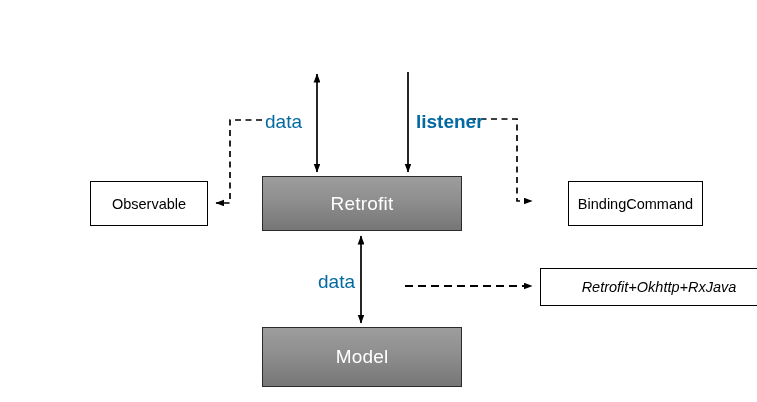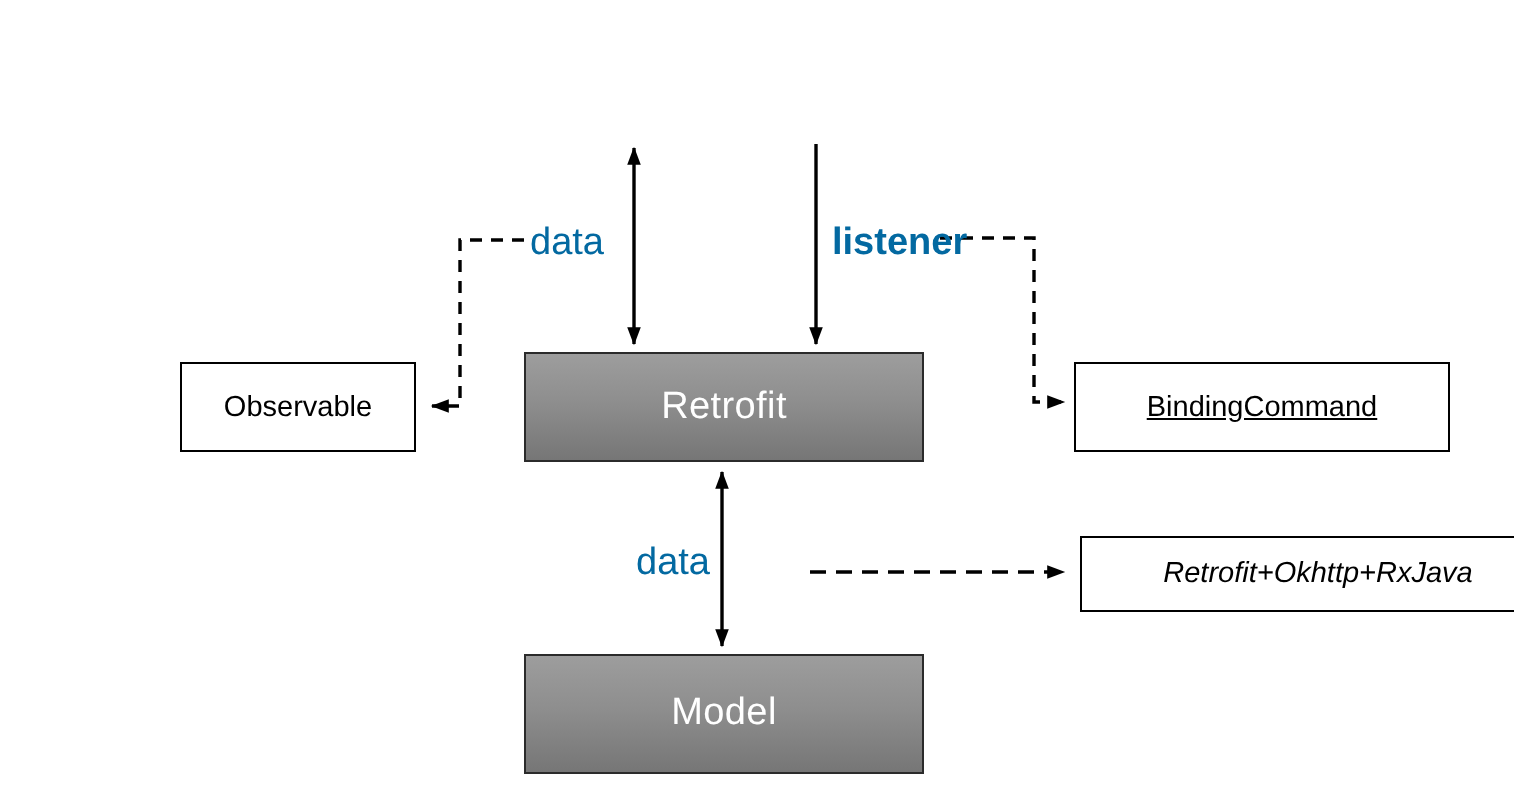--- a/index.html
+++ b/index.html
@@ -85,21 +85,21 @@
   </div>
 
   <div class="node node-gray" style="left:262px; top:327px; width:200px; height:60px;text-align:right;">
     <span>Model</span>
   </div>
 
   <div class="node node-plain" style="left:90px; top:181px; width:118px; height:45px;">
     <span>Observable</span>
   </div>
 
-  <div class="node node-plain" style="left:537px; top:181px; width:188px; height:45px;text-decoration:underline;">
+  <div class="node node-plain" style="left:568px; top:181px; width:135px; height:45px;">
     <span>BindingCommand</span>
   </div>
 
   <div class="node node-plain" style="left:540px; top:268px; width:238px; height:38px;font-style:italic;">
     <span>Retrofit+Okhttp+RxJava</span>
   </div>
 
   <div class="edge-label" style="left:265px; top:112px;">data</div>
 
   <div class="edge-label" style="left:416px; top:112px;font-weight:bold;">listener</div>

